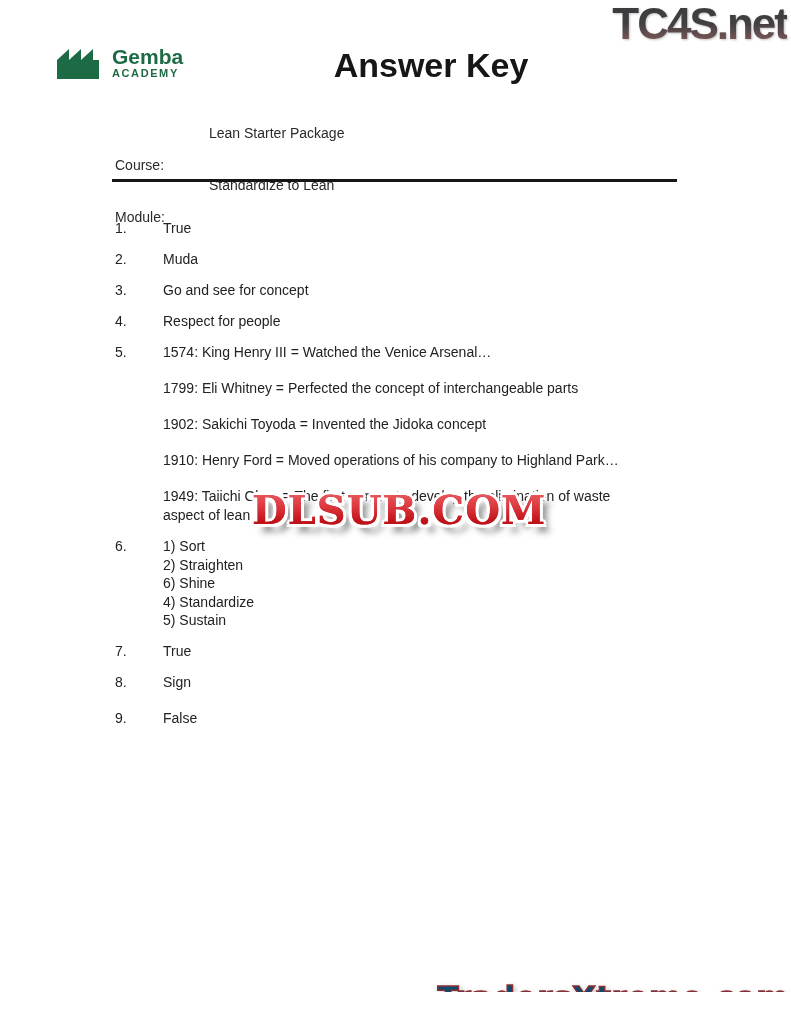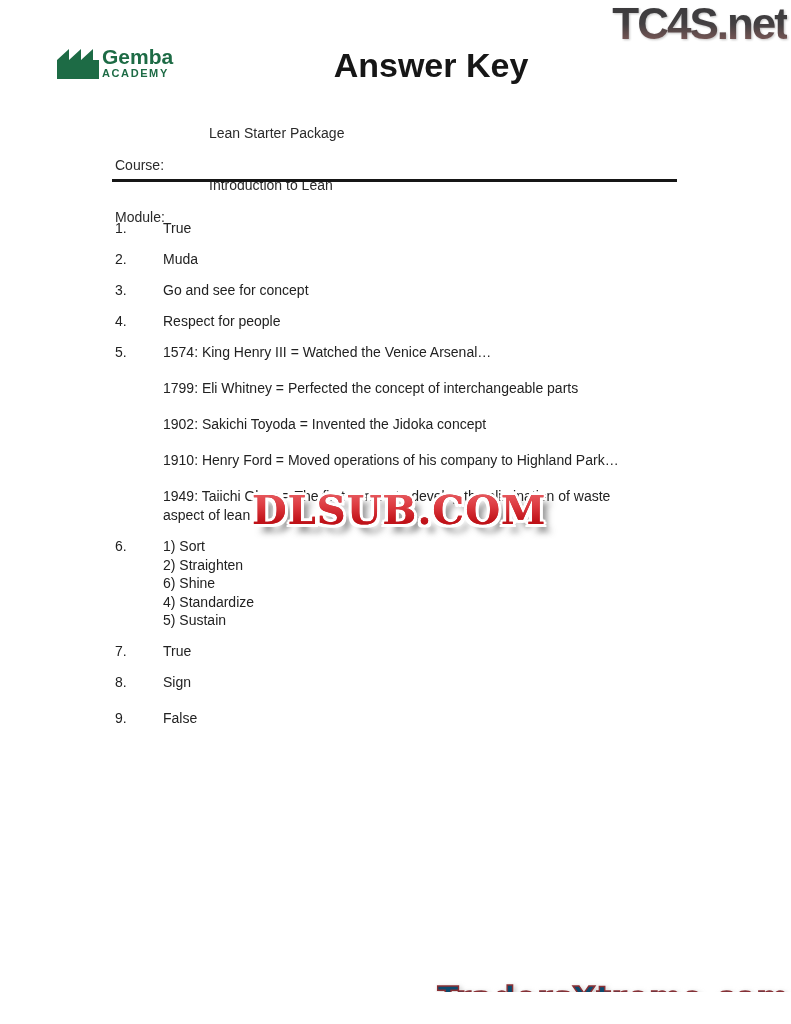--- a/index.html
+++ b/index.html
@@ -44,21 +44,21 @@
   .wm-bottom-right{
     position:absolute;top:977px;right:2px;white-space:nowrap;
     font-family:"DejaVu Sans", sans-serif;
     font-weight:bold;font-size:31px;line-height:40px;letter-spacing:0.5px;
     color:#0c4a6e;
     -webkit-text-stroke:1.4px #8a2f33;
     filter:drop-shadow(0 0 1px #f2f2f2) drop-shadow(2px 2px 2px rgba(160,160,160,0.55));
   }
 
   
-  .logo{position:absolute;left:56px;top:44px;display:flex;align-items:center;gap:2px;}
+  .logo{position:absolute;left:56px;top:44px;display:flex;align-items:center;gap:12px;}
   .logo svg{display:block;}
   .logo-text{line-height:1;}
   .logo-name{font-size:21px;font-weight:bold;color:#1d6b45;letter-spacing:0;}
   .logo-sub{font-size:11px;font-weight:bold;color:#1d6b45;letter-spacing:1.6px;margin-top:1px;}
   .doc-title{
     position:absolute;left:116px;top:46px;width:630px;
     text-align:center;font-size:34px;font-weight:bold;color:#161616;
   }
 
   
@@ -103,21 +103,21 @@
 
   <div class="doc-title">Answer Key</div>
 
   <div class="meta">
     <div class="meta-row">
       <span class="meta-label">Course:</span>
       <span>Lean Starter Package</span>
     </div>
     <div class="meta-row">
       <span class="meta-label">Module:</span>
-      <span>Introduction to Lean</span>
+      <span>Standardize to Lean</span>
     </div>
   </div>
 
   <div class="rule"></div>
 
   <div class="answers">
 
     <div class="row">
       <span class="num">1.</span>
       <span class="ans">True</span>

